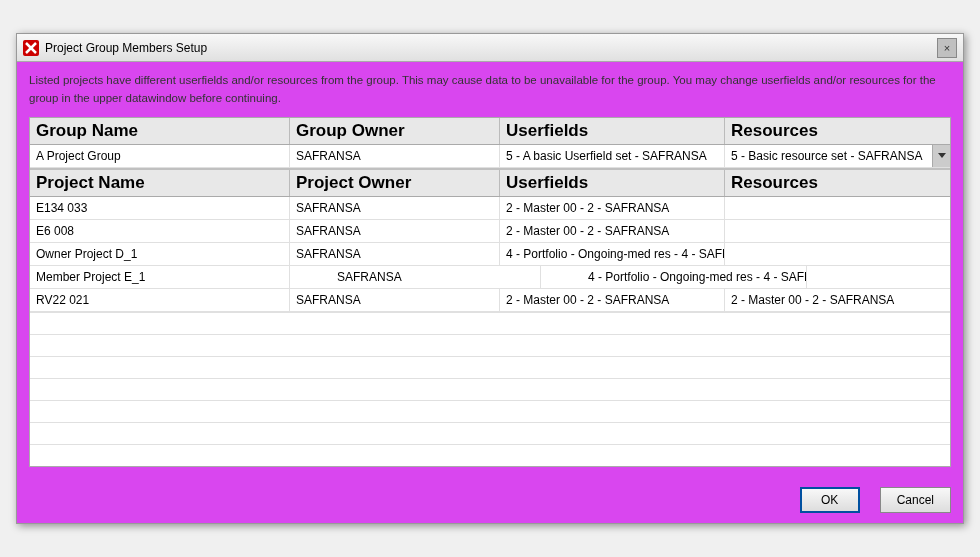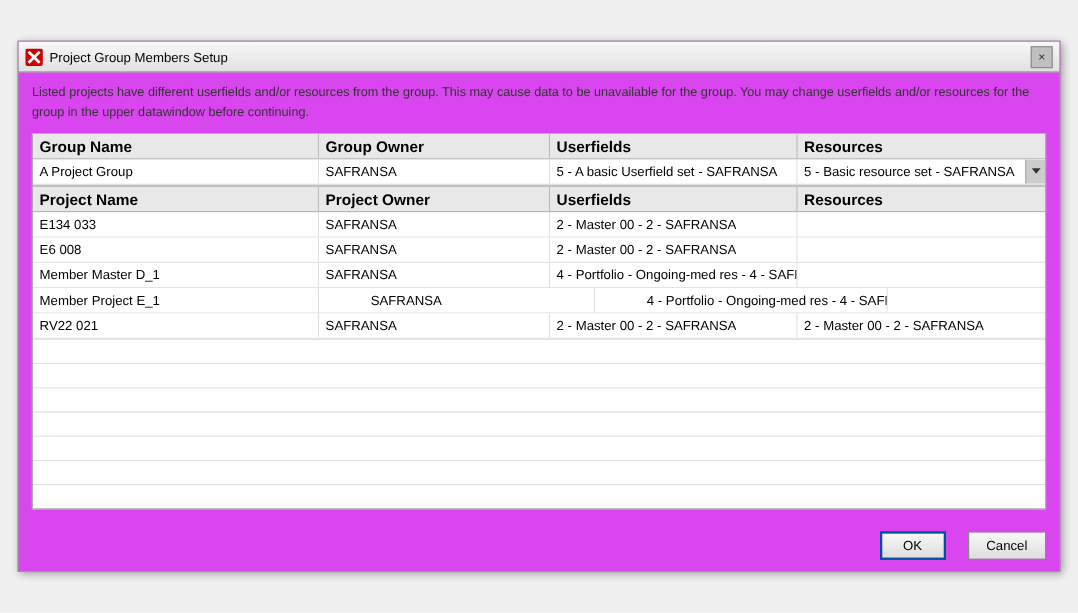--- a/index.html
+++ b/index.html
@@ -67,21 +67,21 @@
       background: #e8e8e8;
       border-bottom: 1px solid #aaa;
     }
     .grid-header.group-header {
       grid-template-columns: 260px 210px 225px 1fr;
     }
     .header-cell {
       padding: 3px 6px;
       font-weight: 600;
       border-right: 1px solid #bbb;
-      font-size: 14px;
+      font-size: 17px;
     }
     .header-cell:last-child {
       border-right: none;
     }
     .grid-row {
       display: grid;
       border-bottom: 1px solid #e0e0e0;
       background: white;
     }
     .grid-row.group-row {
@@ -222,21 +222,21 @@
         <div class="cell">2 - Master 00 - 2 - SAFRANSA</div>
         <div class="cell"></div>
       </div>
       <div style="display: grid; grid-template-columns: 260px 210px 225px 1fr; border-bottom: 1px solid #e0e0e0;" class="grid-row">
         <div class="cell">E6 008</div>
         <div class="cell">SAFRANSA</div>
         <div class="cell">2 - Master 00 - 2 - SAFRANSA</div>
         <div class="cell"></div>
       </div>
       <div style="display: grid; grid-template-columns: 260px 210px 225px 1fr; border-bottom: 1px solid #e0e0e0;" class="grid-row">
-        <div class="cell">Member Master D_1</div>
+        <div class="cell">Owner Project D_1</div>
         <div class="cell">SAFRANSA</div>
         <div class="cell">4 - Portfolio - Ongoing-med res - 4 - SAFRA</div>
         <div class="cell"></div>
       </div>
       <div style="display: grid; grid-template-columns: 260px 210px 225px 1fr; border-bottom: 1px solid #e0e0e0; gap: 41px;" class="grid-row">
         <div class="cell">Member Project E_1</div>
         <div class="cell">SAFRANSA</div>
         <div class="cell">4 - Portfolio - Ongoing-med res - 4 - SAFRA</div>
         <div class="cell"></div>
       </div>

